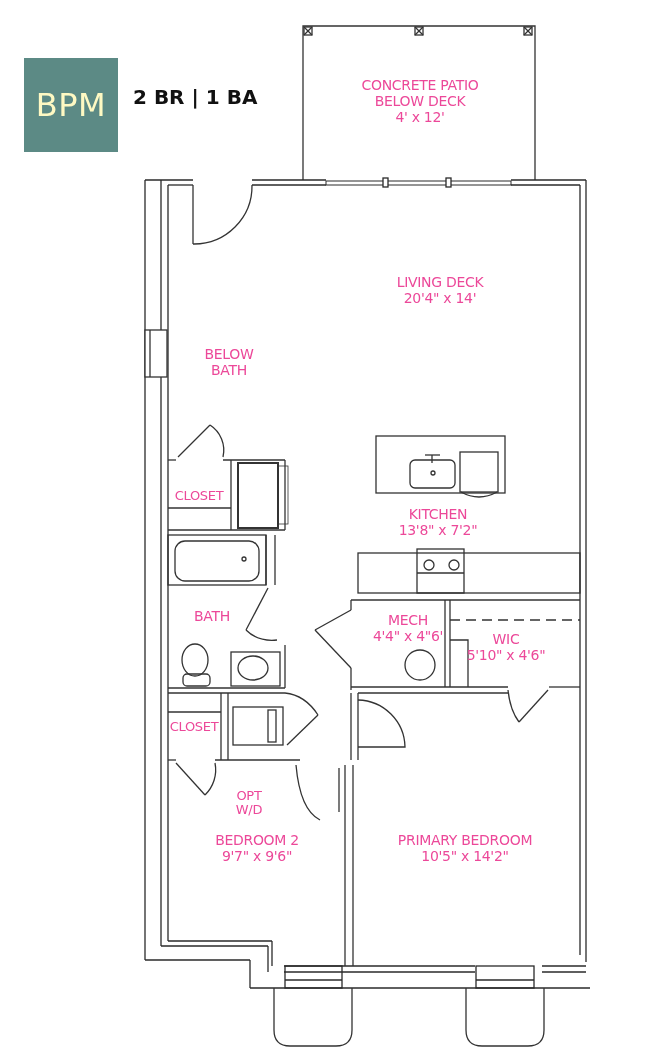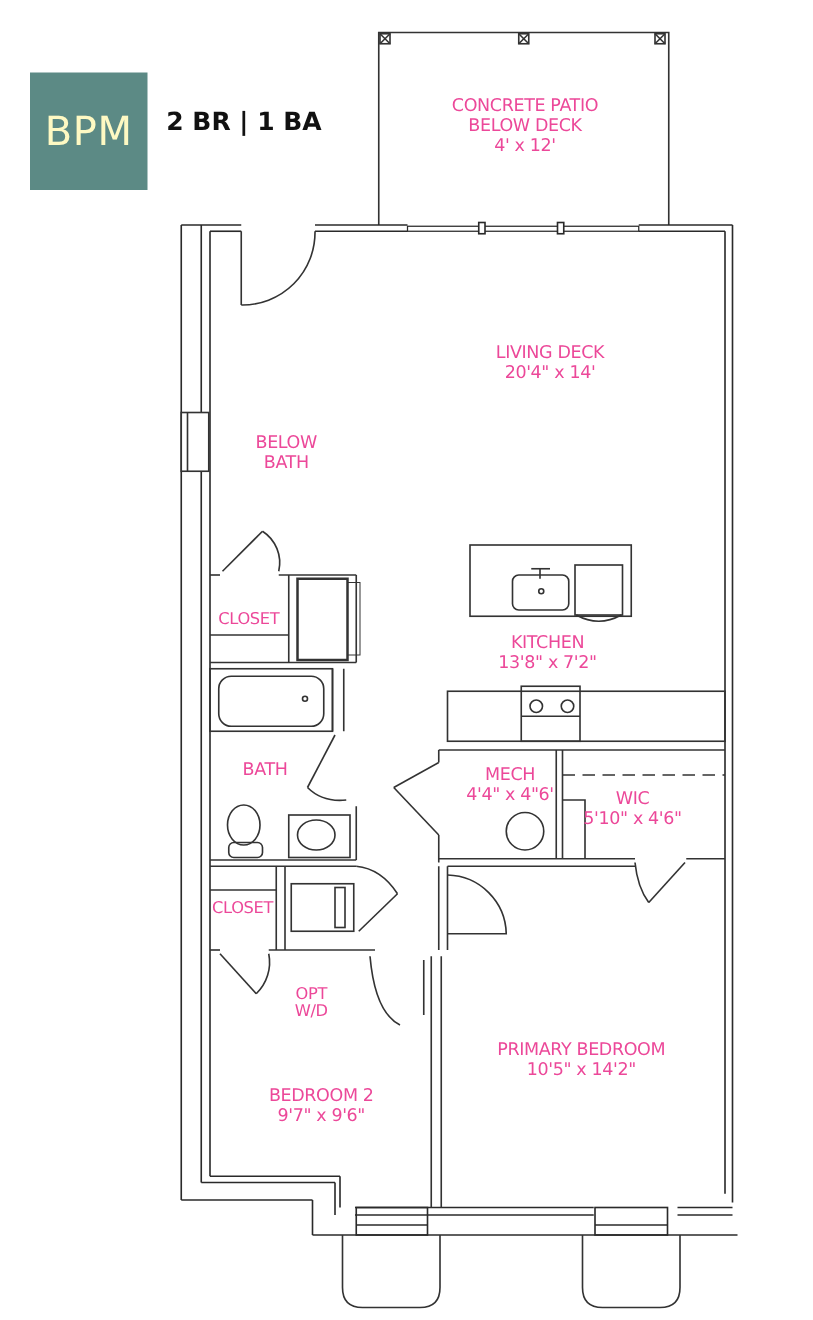--- a/index.html
+++ b/index.html
@@ -227,20 +227,20 @@
   <span class="name">WIC</span>
   <span class="dim">5'10" x 4'6"</span>
 </div>
 <div class="lbl small" style="left:194px; top:720px;">
   <span class="name">CLOSET</span>
 </div>
 <div class="lbl small" style="left:249px; top:753px;margin-top:36px;">
   <span class="name">OPT</span>
   <span class="name">W/D</span>
 </div>
-<div class="lbl" style="left:257px; top:832px;margin-top:37px;">
+<div class="lbl" style="left:257px; top:832px;">
   <span class="name">BEDROOM 2</span>
   <span class="dim">9'7" x 9'6"</span>
 </div>
 <div class="lbl" style="left:465px; top:832px;">
   <span class="name">PRIMARY BEDROOM</span>
   <span class="dim">10'5" x 14'2"</span>
 </div>
 
 </body></html>

